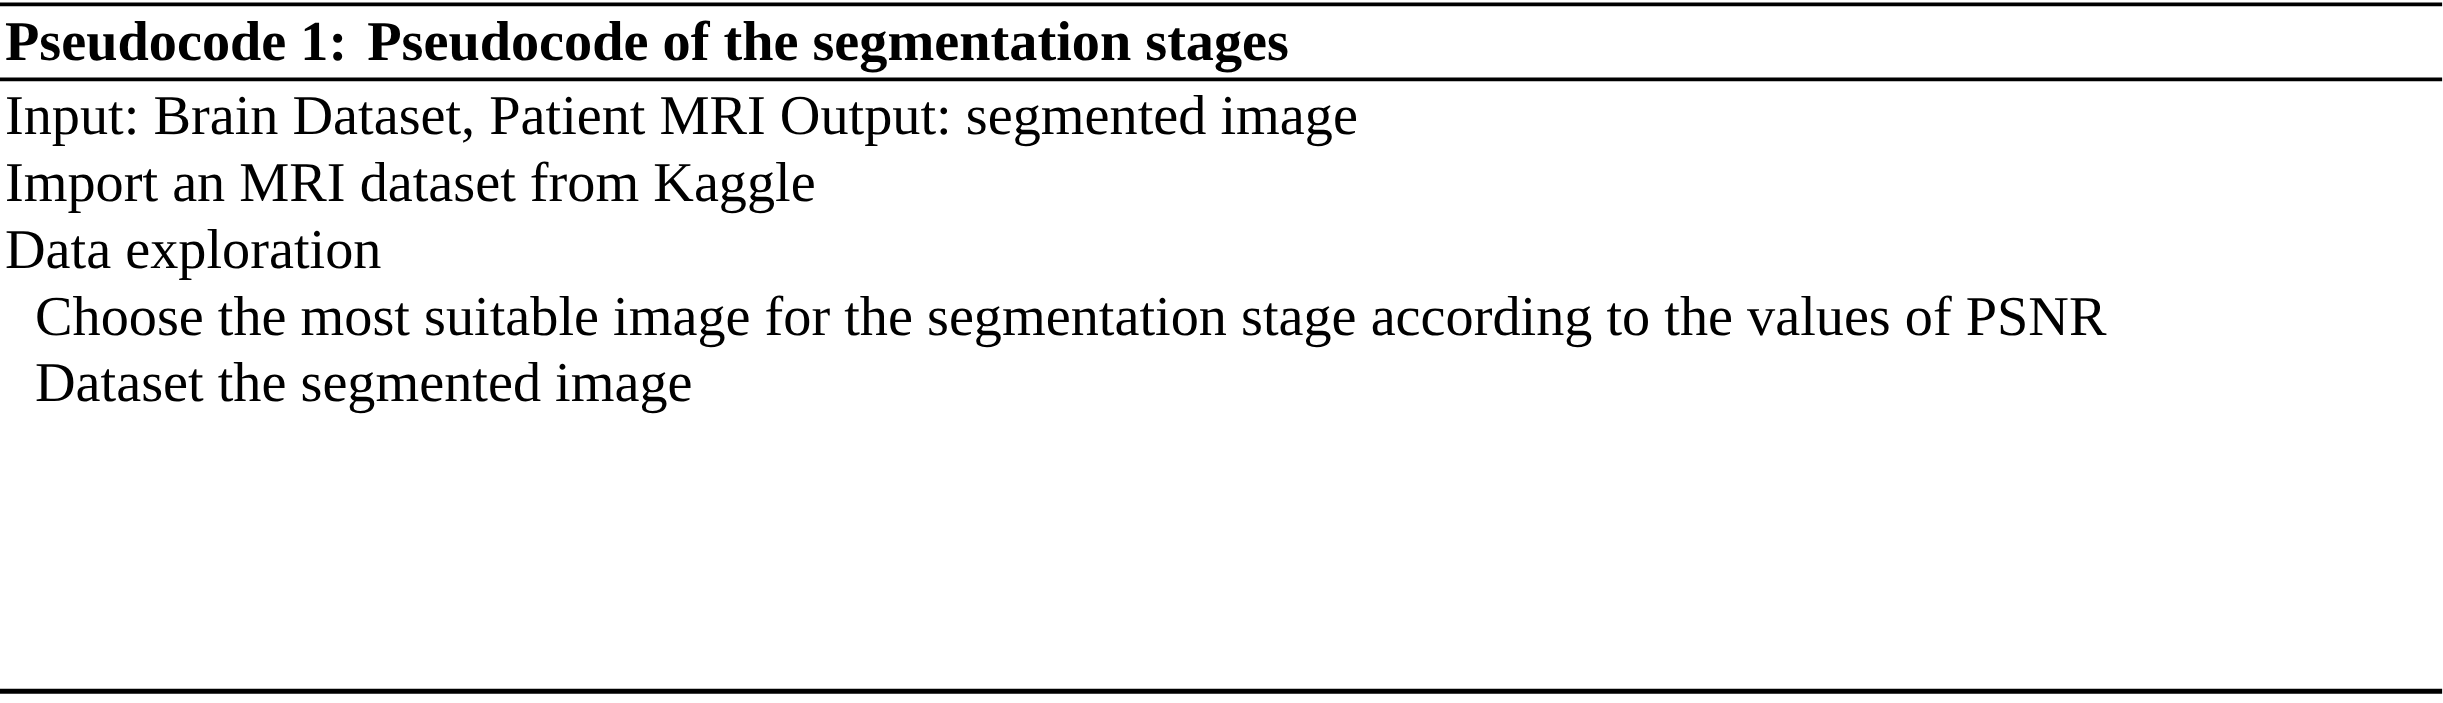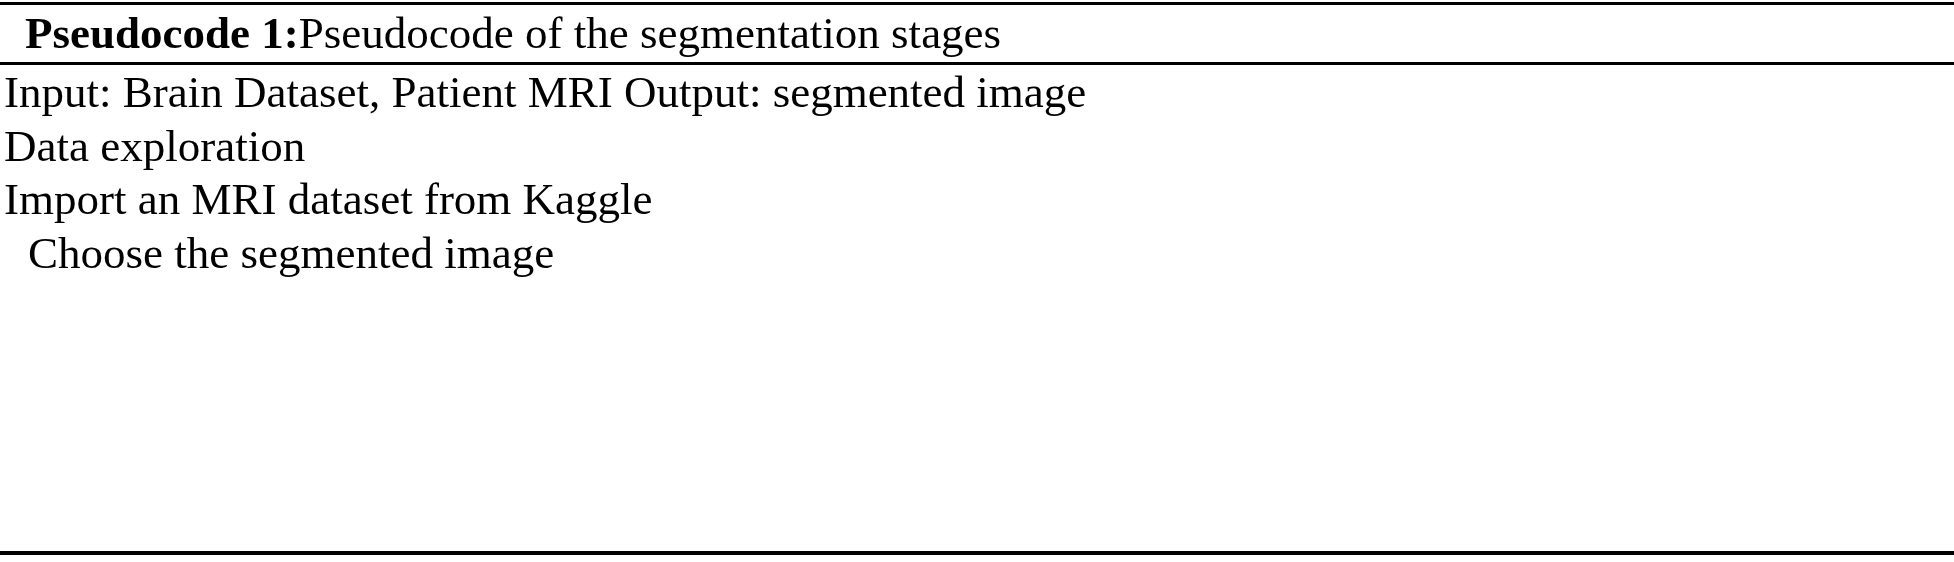--- a/index.html
+++ b/index.html
@@ -33,25 +33,24 @@
     top: 5px;
     left: 4px;
     right: 4px;
     height: 57px;
     line-height: 57px;
     font-size: 45px;
     white-space: nowrap;
   }
   .header-label {
     font-weight: bold;
-    margin-left: 21px;
   }
   .header-title {
-    font-weight: normal;
-    margin-left: 0;
+    font-weight: bold;
+    margin-left: 16px;
   }
 
   .code-lines {
     position: absolute;
     top: 66px;
     left: 4px;
     right: 8px;
   }
   .code-line {
     font-size: 45px;
@@ -72,20 +71,21 @@
   <div class="rule rule-top"></div>
 
   <div class="header-row">
     <span class="header-label">Pseudocode 1:</span><span class="header-title">Pseudocode of the segmentation stages</span>
   </div>
 
   <div class="rule rule-header-bottom"></div>
 
   <div class="code-lines">
     <div class="code-line">Input: Brain Dataset, Patient MRI Output: segmented image</div>
+    <div class="code-line">Import an MRI dataset from Kaggle</div>
     <div class="code-line">Data exploration</div>
-    <div class="code-line">Import an MRI dataset from Kaggle</div>
-    <div class="code-line indented">Choose the segmented image</div>
+    <div class="code-line indented">Choose the most suitable image for the segmentation stage according to the values of PSNR</div>
+    <div class="code-line indented">Dataset the segmented image</div>
   </div>
 
   <div class="rule rule-bottom"></div>
 
 </div>
 
 </body></html>

